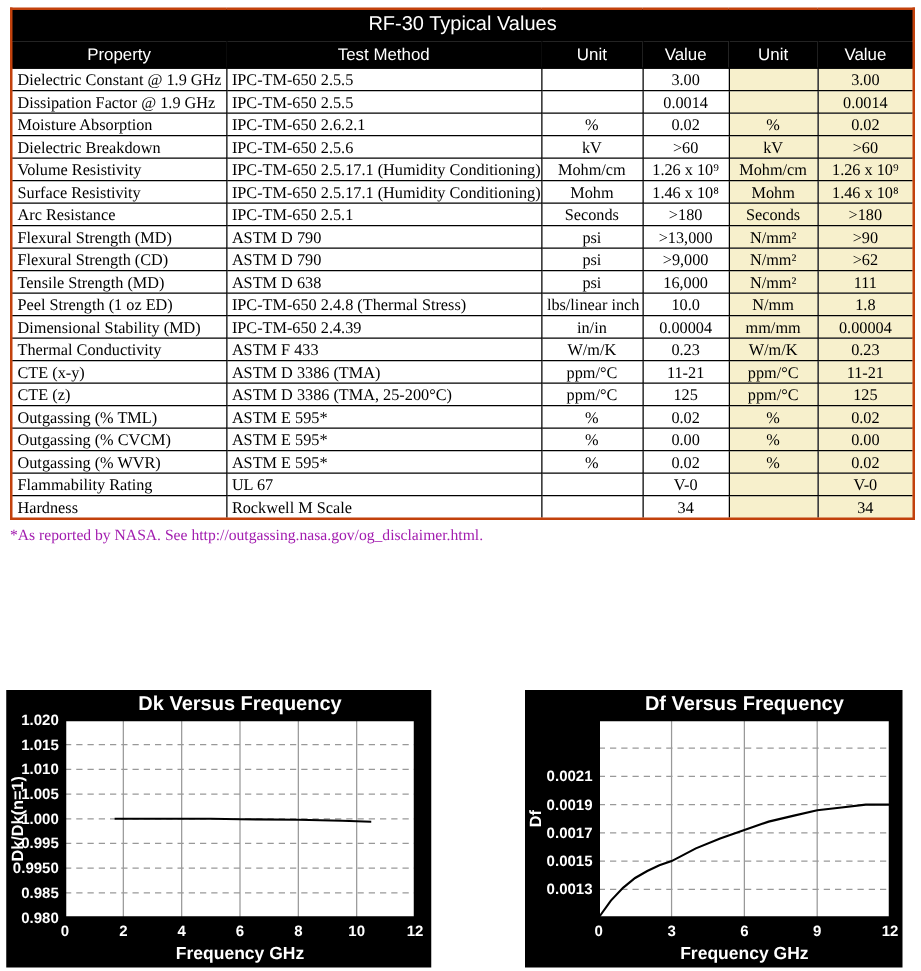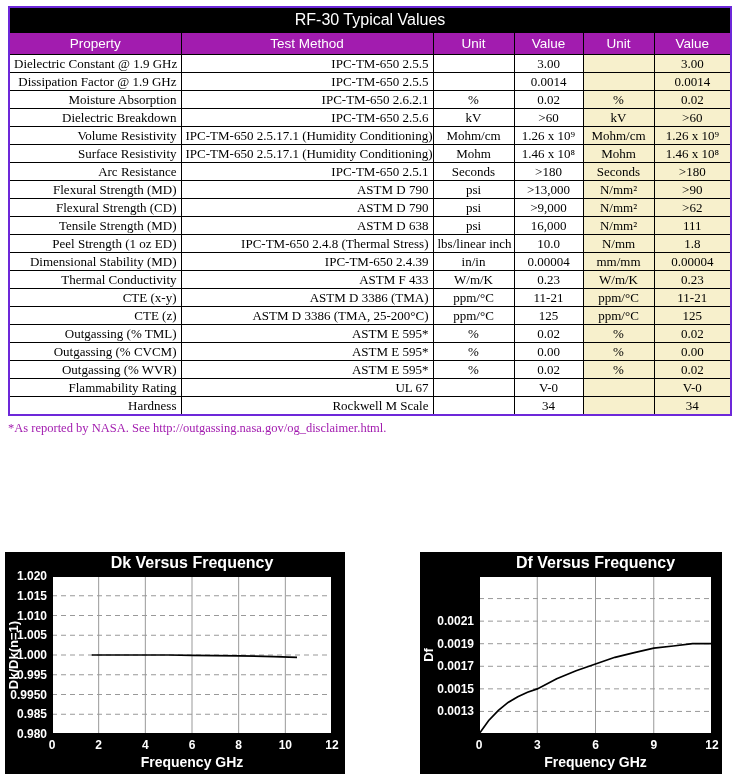--- a/index.html
+++ b/index.html
@@ -4,46 +4,46 @@
 <style>
   html,body{margin:0;padding:0;}
   body{
     width:737px;height:777px;background:#fff;position:relative;
     font-family:"Liberation Serif",serif;
   }
   
   .sheet-table{
     border-collapse:collapse;table-layout:fixed;
     width:722px;margin:6px 0 0 8px;
-    border:2px solid #6d28d9;
+    border:2px solid #c2410c;
   }
   .sheet-table col.c-prop{width:172px;}
   .sheet-table col.c-method{width:252px;}
   .sheet-table col.c-unit1{width:81px;}
   .sheet-table col.c-val1{width:69px;}
   .sheet-table col.c-unit2{width:71px;}
   .sheet-table col.c-val2{width:77px;}
   .title-bar{
     background:#000;color:#fff;
     font-family:"Liberation Sans",sans-serif;
     font-size:16px;font-weight:400;text-align:center;
     height:24px;border:1px solid #000;padding:0;
   }
   .sheet-table th.colhead{
-    background:#a21caf;color:#fff;
+    background:#000000;color:#fff;
     font-family:"Liberation Sans",sans-serif;
     font-size:13.5px;font-weight:400;text-align:center;
     height:21px;border:1px solid #000;padding:0 3px;
   }
   .sheet-table td{
     border:1px solid #000;height:17px;padding:0 4px;
     font-size:13px;line-height:1.05;color:#000;
     white-space:nowrap;overflow:hidden;
   }
-  td.col-prop,td.col-method{text-align:right;}
+  td.col-prop,td.col-method{text-align:left;}
   td.col-unit1,td.col-val1{text-align:center;}
   td.col-unit2,td.col-val2{text-align:center;background:#F7F0CC;}
   .footnote{
     margin:5px 0 0 8px;font-size:12.5px;color:#a21caf;
     font-family:"Liberation Serif",serif;
   }
   
   .charts-row{
     position:absolute;top:552px;left:5px;width:717px;
     display:flex;justify-content:space-between;

